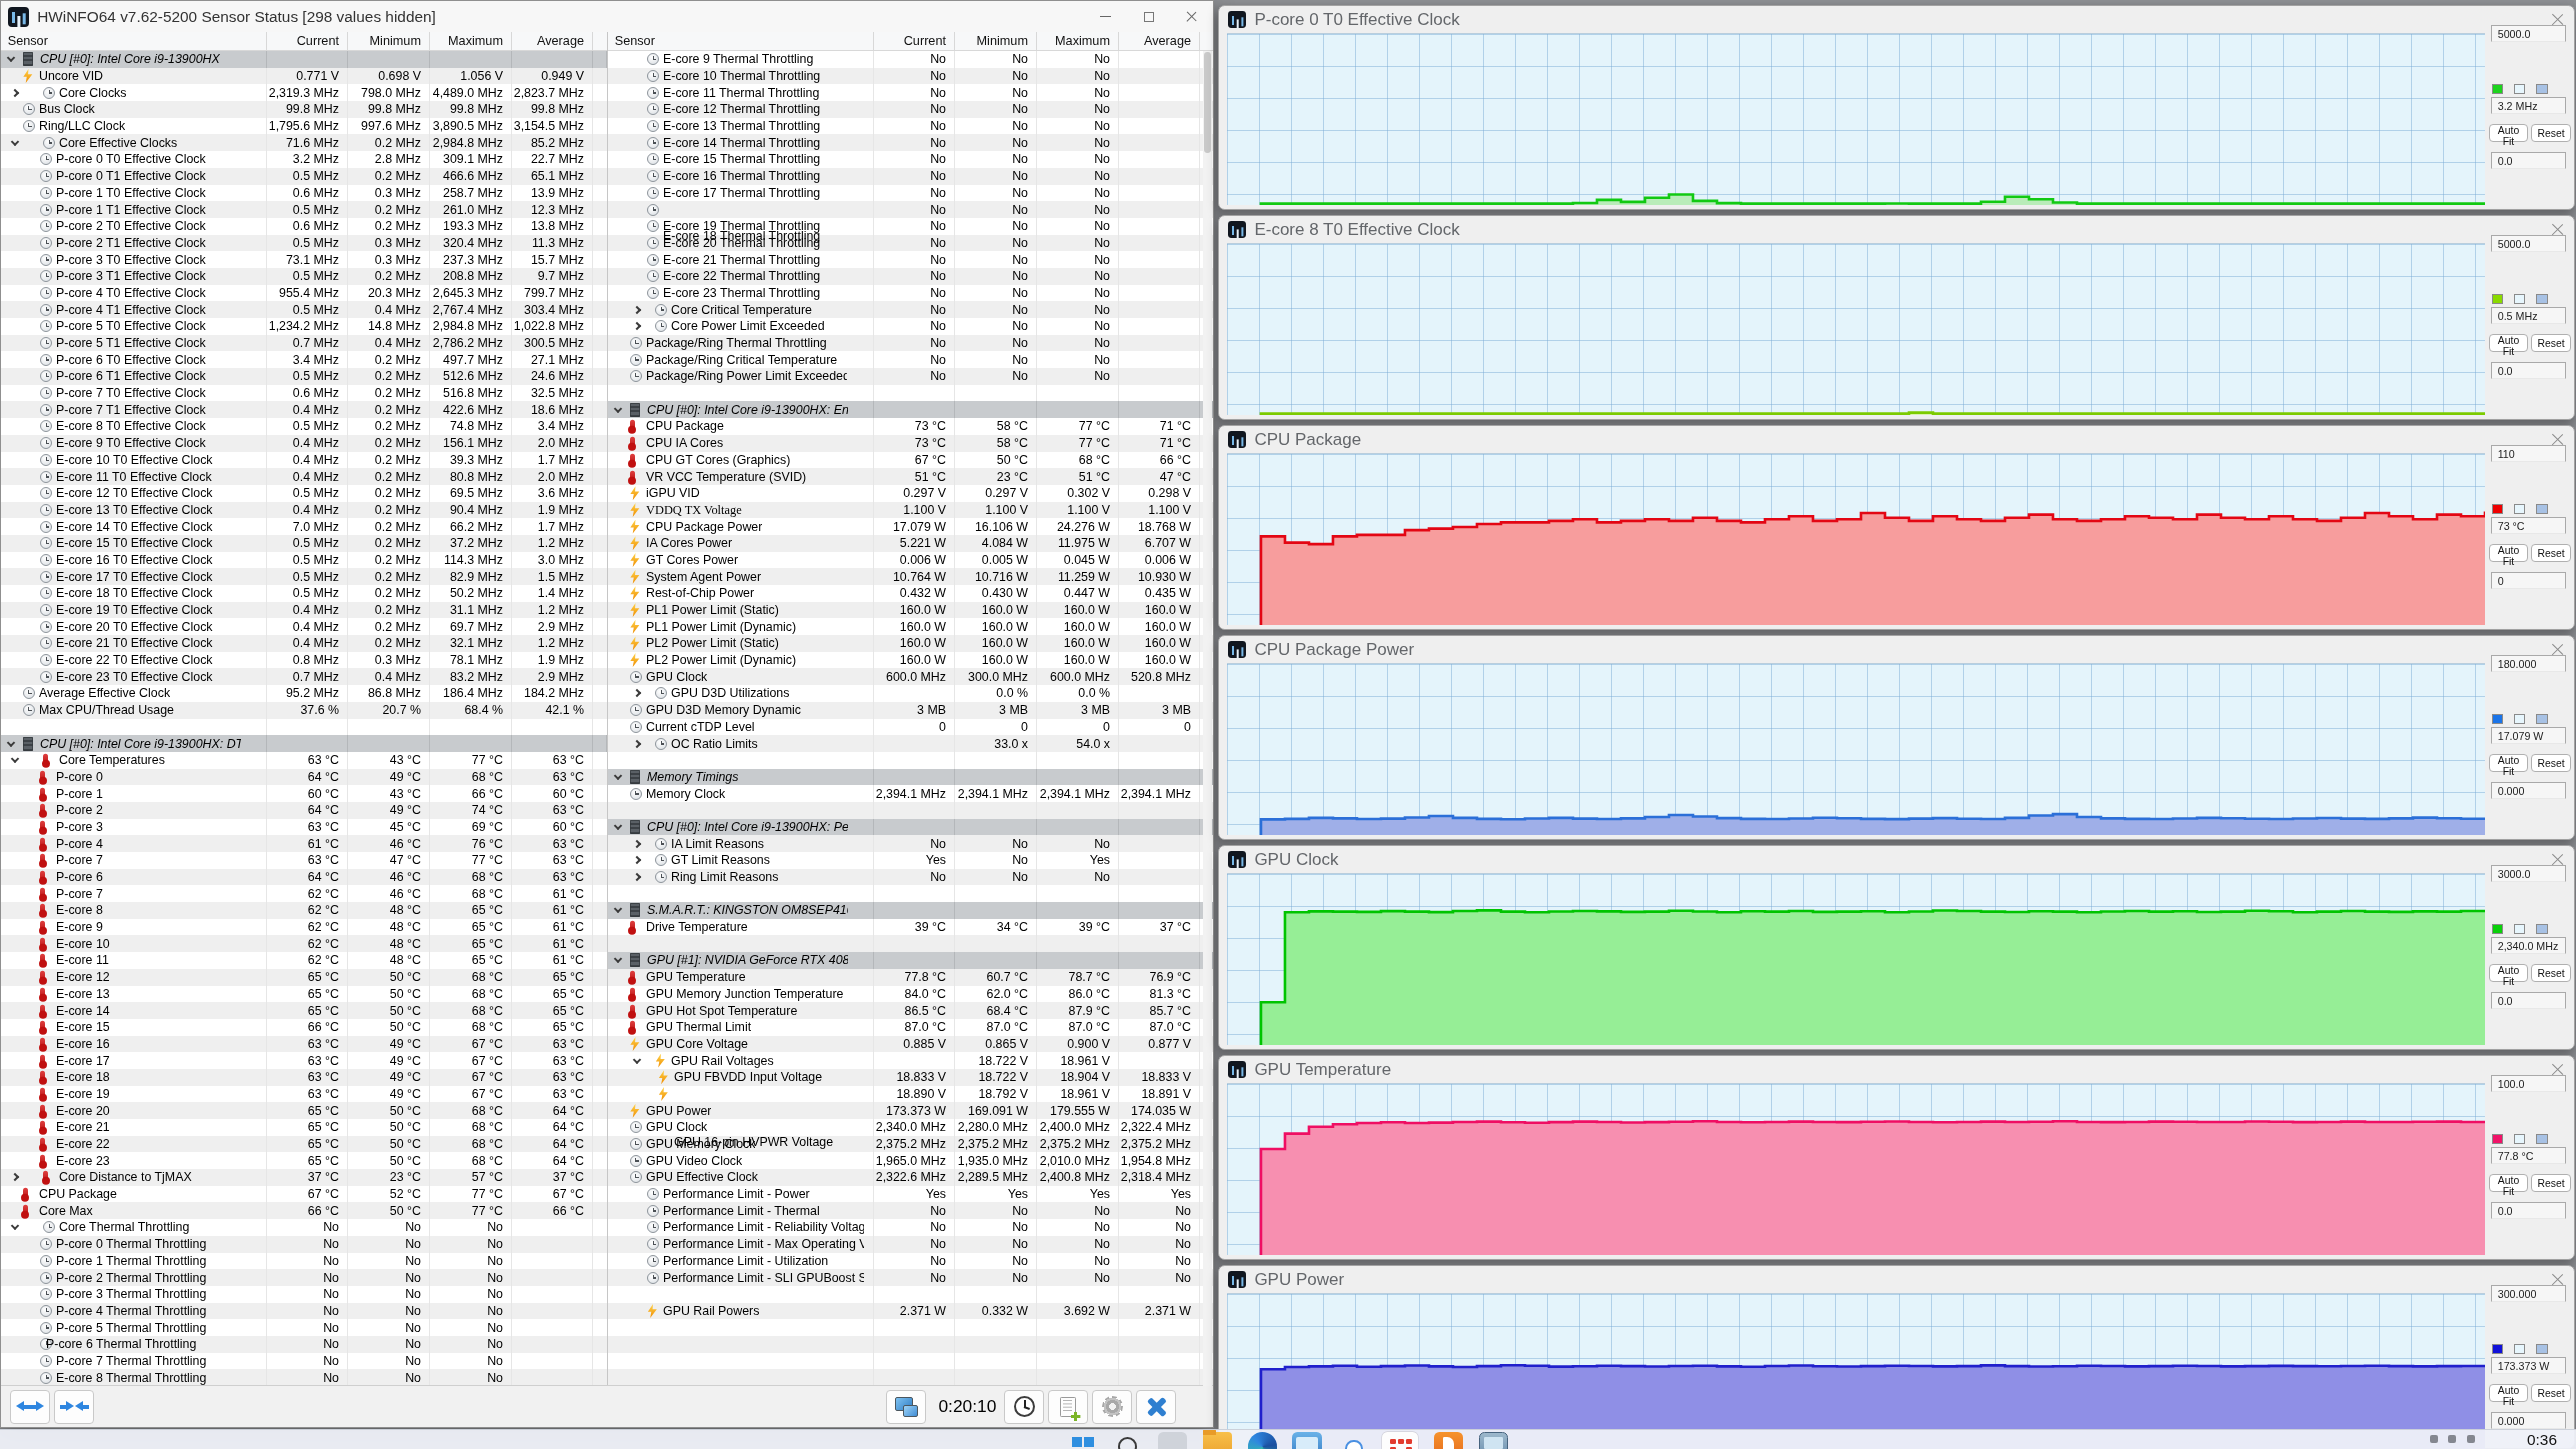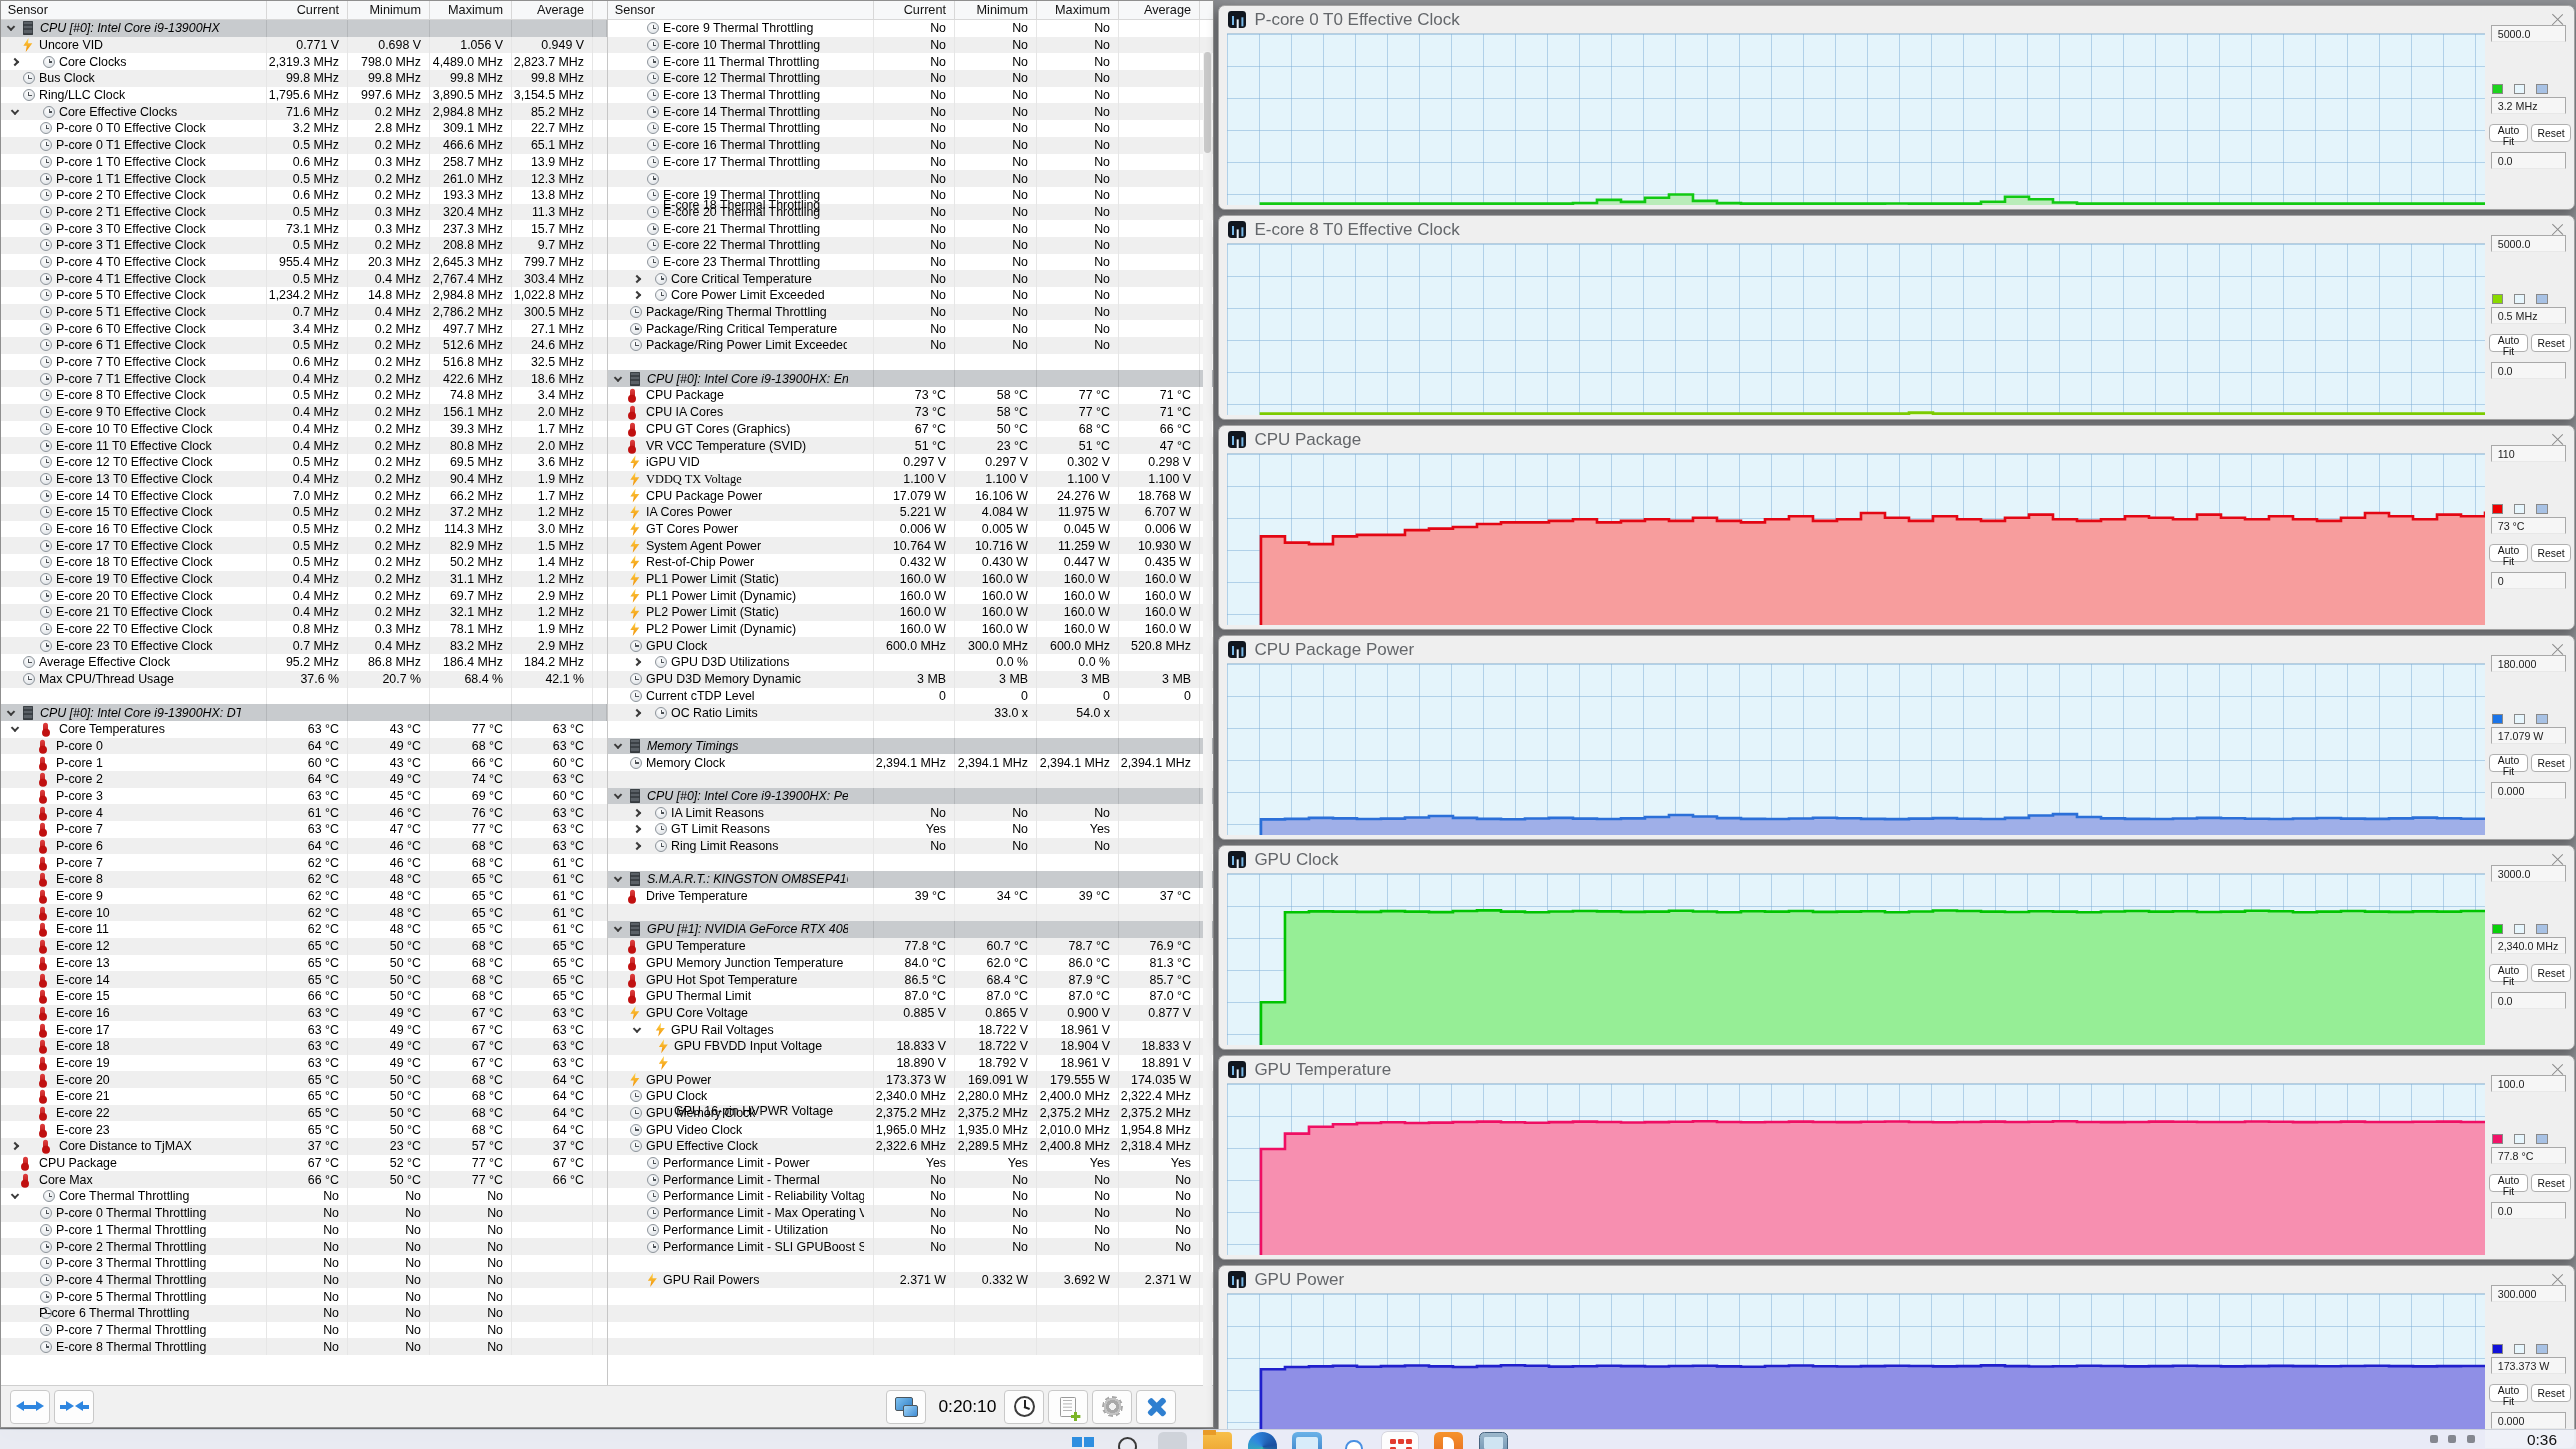--- a/index.html
+++ b/index.html
@@ -118,20 +118,35 @@
   .tb-monitor{background:linear-gradient(#9db8cc,#5f86a8);border:1.3px solid #46637e;}
   .tb-monitor::before{content:"";position:absolute;left:4px;top:4px;width:19px;height:12px;background:#cfe4f2;border-radius:1.3px;}
   .tb-clock{position:absolute;right:19px;top:1.3px;font-size:15.4px;color:#111;}
   .tb-tray{position:absolute;right:101px;top:5.4px;display:flex;gap:10.7px;}
   .tb-tray i{width:8px;height:8px;background:#6a6e76;border-radius:2px;opacity:.8;}
 </style>
 </head>
 <body>
 
 <div class="sensor-window">
+  <div class="titlebar">
+    <span class="app-logo"></span>
+    <span class="title-text">HWiNFO64 v7.62-5200 Sensor Status [298 values hidden]</span>
+    <span class="win-ctl">
+      <span class="wbtn">
+          <span class="wmin"></span>
+        </span>
+      <span class="wbtn">
+          <span class="wmax"></span>
+        </span>
+      <span class="wbtn">
+          <span class="wclose"></span>
+        </span>
+    </span>
+  </div>
   <div class="content">
     <div class="panel" id="panel1">
         <div class="phead">
           <div class="hc c0" style="justify-content: flex-start; padding: 0px 0px 0px 6.7px;">Sensor</div>
           <div class="hc c1" style="justify-content: flex-end; padding: 0px 8px 0px 0px;">Current</div>
           <div class="hc c2" style="justify-content: flex-end; padding: 0px 8px 0px 0px;">Minimum</div>
           <div class="hc c3" style="justify-content: flex-end; padding: 0px 8px 0px 0px;">Maximum</div>
           <div class="hc c4" style="justify-content: flex-end; padding: 0px 8px 0px 0px;">Average</div>
           <div class="hc cf" style="border-right: none;"></div>
         </div>
@@ -1561,21 +1576,21 @@
             </div>
             <div class="cl c3">
               <span class="vtxt">No</span>
             </div>
             <div class="cl c4"></div>
             <div class="cl cf"></div>
           </div>
           <div class="row alt">
             <div class="cl c0">
               <span class="ic clk" style="left: 39px;"></span>
-              <span class="ltxt" style="left: 38px; text-align: center;">P-core 6 Thermal Throttling</span>
+              <span class="ltxt" style="left: 45px; text-align: center;">P-core 6 Thermal Throttling</span>
             </div>
             <div class="cl c1">
               <span class="vtxt">No</span>
             </div>
             <div class="cl c2">
               <span class="vtxt">No</span>
             </div>
             <div class="cl c3">
               <span class="vtxt">No</span>
             </div>

